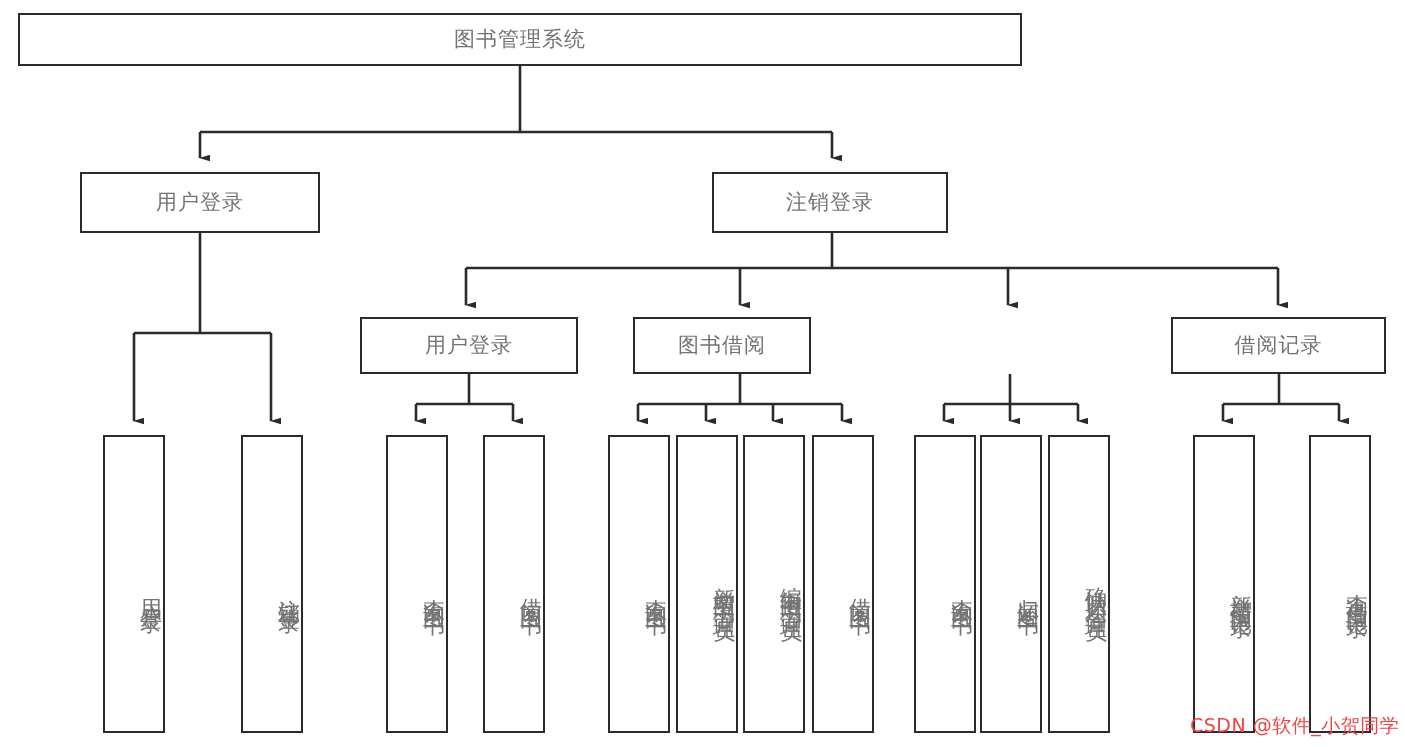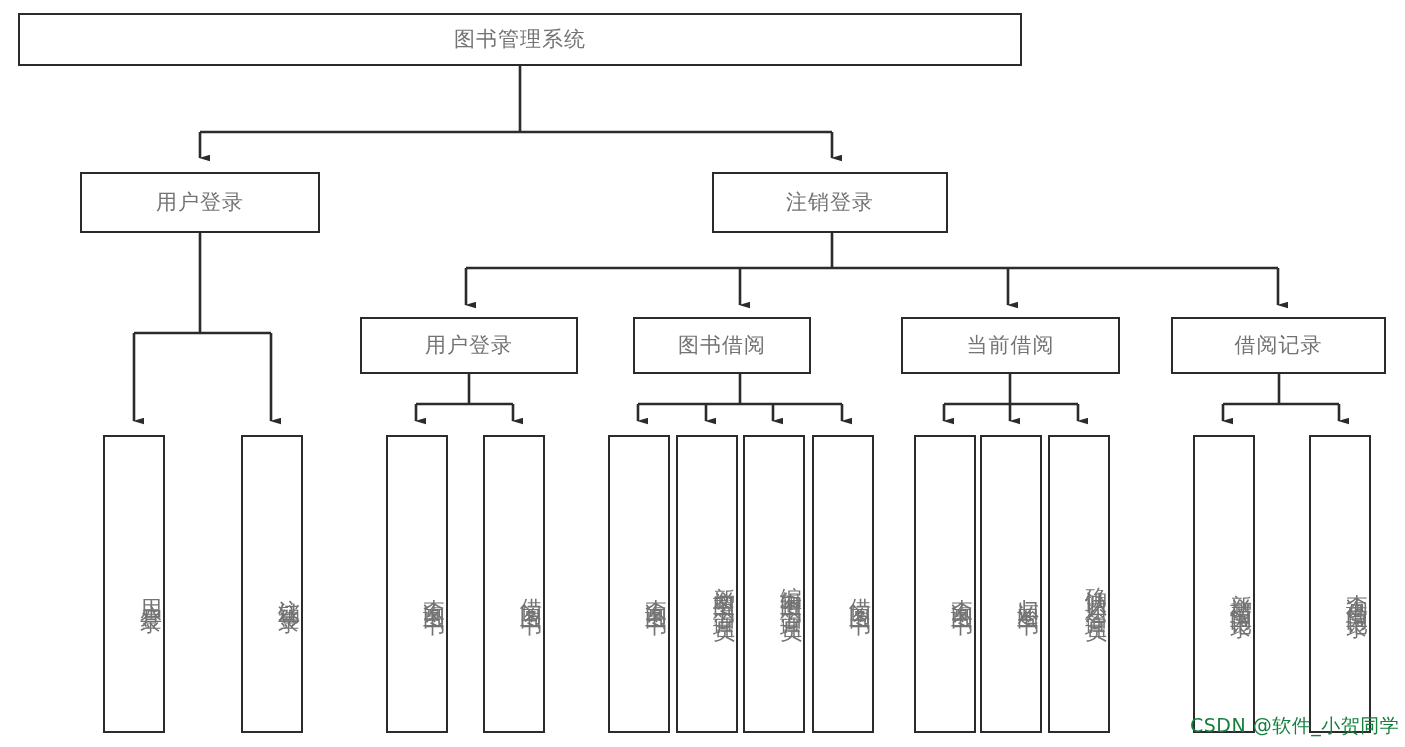--- a/index.html
+++ b/index.html
@@ -54,21 +54,21 @@
     line-height: 1.05;
   }
   .node.vert .vtext {
     writing-mode: vertical-rl;
     text-orientation: upright;
     display: block;
     white-space: nowrap;
   }
   .watermark {
     position: absolute;
-    color: #15803d;
+    color: #ef4444;
     font-size: 19px;
     letter-spacing: 0.5px;
     white-space: nowrap;
     user-select: none;
   }
 </style>
 </head>
 <body>
 
 <div id="canvas">
@@ -133,23 +133,20 @@
   <div class="node horiz" style="left:712px; top:172px; width:236px; height:61px;">
     <span>注销登录</span>
   </div>
 
   <div class="node horiz" style="left:360px; top:317px; width:218px; height:57px;">
     <span>用户登录</span>
   </div>
   <div class="node horiz" style="left:633px; top:317px; width:178px; height:57px;">
     <span>图书借阅</span>
   </div>
-  <div class="node horiz" style="left:901px; top:317px; width:219px; height:57px;">
-    <span>当前借阅</span>
-  </div>
   <div class="node horiz" style="left:1171px; top:317px; width:215px; height:57px;">
     <span>借阅记录</span>
   </div>
 
   <div class="node vert" style="left:103px; top:435px; width:62px; height:298px;">
     <span class="vtext">用户登录</span>
   </div>
   <div class="node vert" style="left:241px; top:435px; width:62px; height:298px;">
     <span class="vtext">注销登录</span>
   </div>

